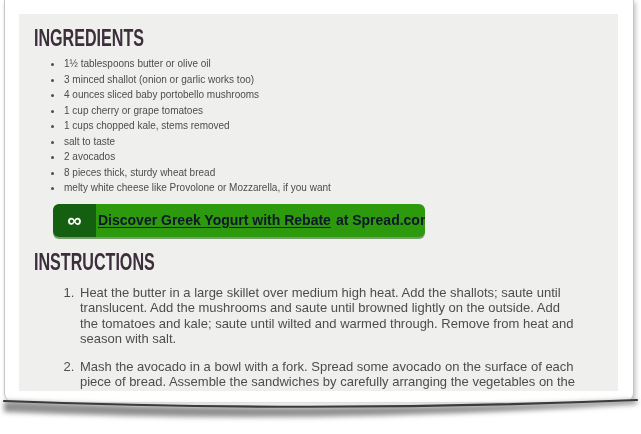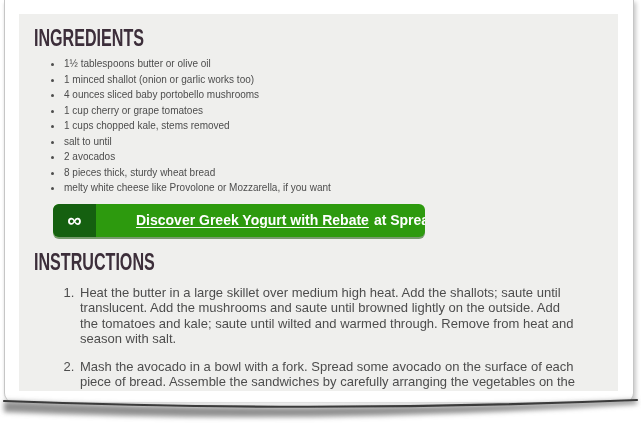--- a/index.html
+++ b/index.html
@@ -44,23 +44,22 @@
   }
   .ad-icon-box{
     width:43px;flex:0 0 43px;
     background:var(--icon-box-green,#156010);
     border-radius:6px 0 0 6px;
     display:flex;align-items:center;justify-content:center;
   }
   .ad-icon{color:#ffffff;font-size:20px;font-weight:bold;line-height:1;}
   .ad-text{
     display:flex;align-items:center;justify-content:center;flex:1;
-    color:#ffffff;font-size:14px;font-weight:bold;white-space:nowrap;
+    color:#0f172a;font-size:14px;font-weight:bold;white-space:nowrap;
     padding:0 6px 1px 2px;
-    margin-left:38px;
   }
   .ad-link{text-decoration:underline;text-underline-offset:2px;}
   .ad-suffix{margin-left:5px;}
   .instructions-list{
     margin:7px 0 0 0;padding:0 0 0 32px;
     width:527px;
     color:#4d4d4d;font-size:13px;line-height:15.5px;
   }
   .instructions-list li{margin:12px;padding:0 0 0 2px;}
   .instructions-list li::marker{color:#4d4d4d;}
@@ -69,25 +68,25 @@
 </head>
 <body>
 
 <div class="card">
   <div class="panel">
 
     <h2 class="section-heading">INGREDIENTS</h2>
 
     <ul class="ingredients-list">
         <li>1½ tablespoons butter or olive oil</li>
-        <li>1 minced shallot (onion or garlic works too)</li>
+        <li>3 minced shallot (onion or garlic works too)</li>
         <li>4 ounces sliced baby portobello mushrooms</li>
         <li>1 cup cherry or grape tomatoes</li>
         <li>1 cups chopped kale, stems removed</li>
-        <li>salt to until</li>
+        <li>salt to taste</li>
         <li>2 avocados</li>
         <li>8 pieces thick, sturdy wheat bread</li>
         <li>melty white cheese like Provolone or Mozzarella, if you want</li>
       </ul>
 
     <div class="ad-banner">
       <div class="ad-icon-box">
         <span class="ad-icon">∞</span>
       </div>
       <div class="ad-text">

